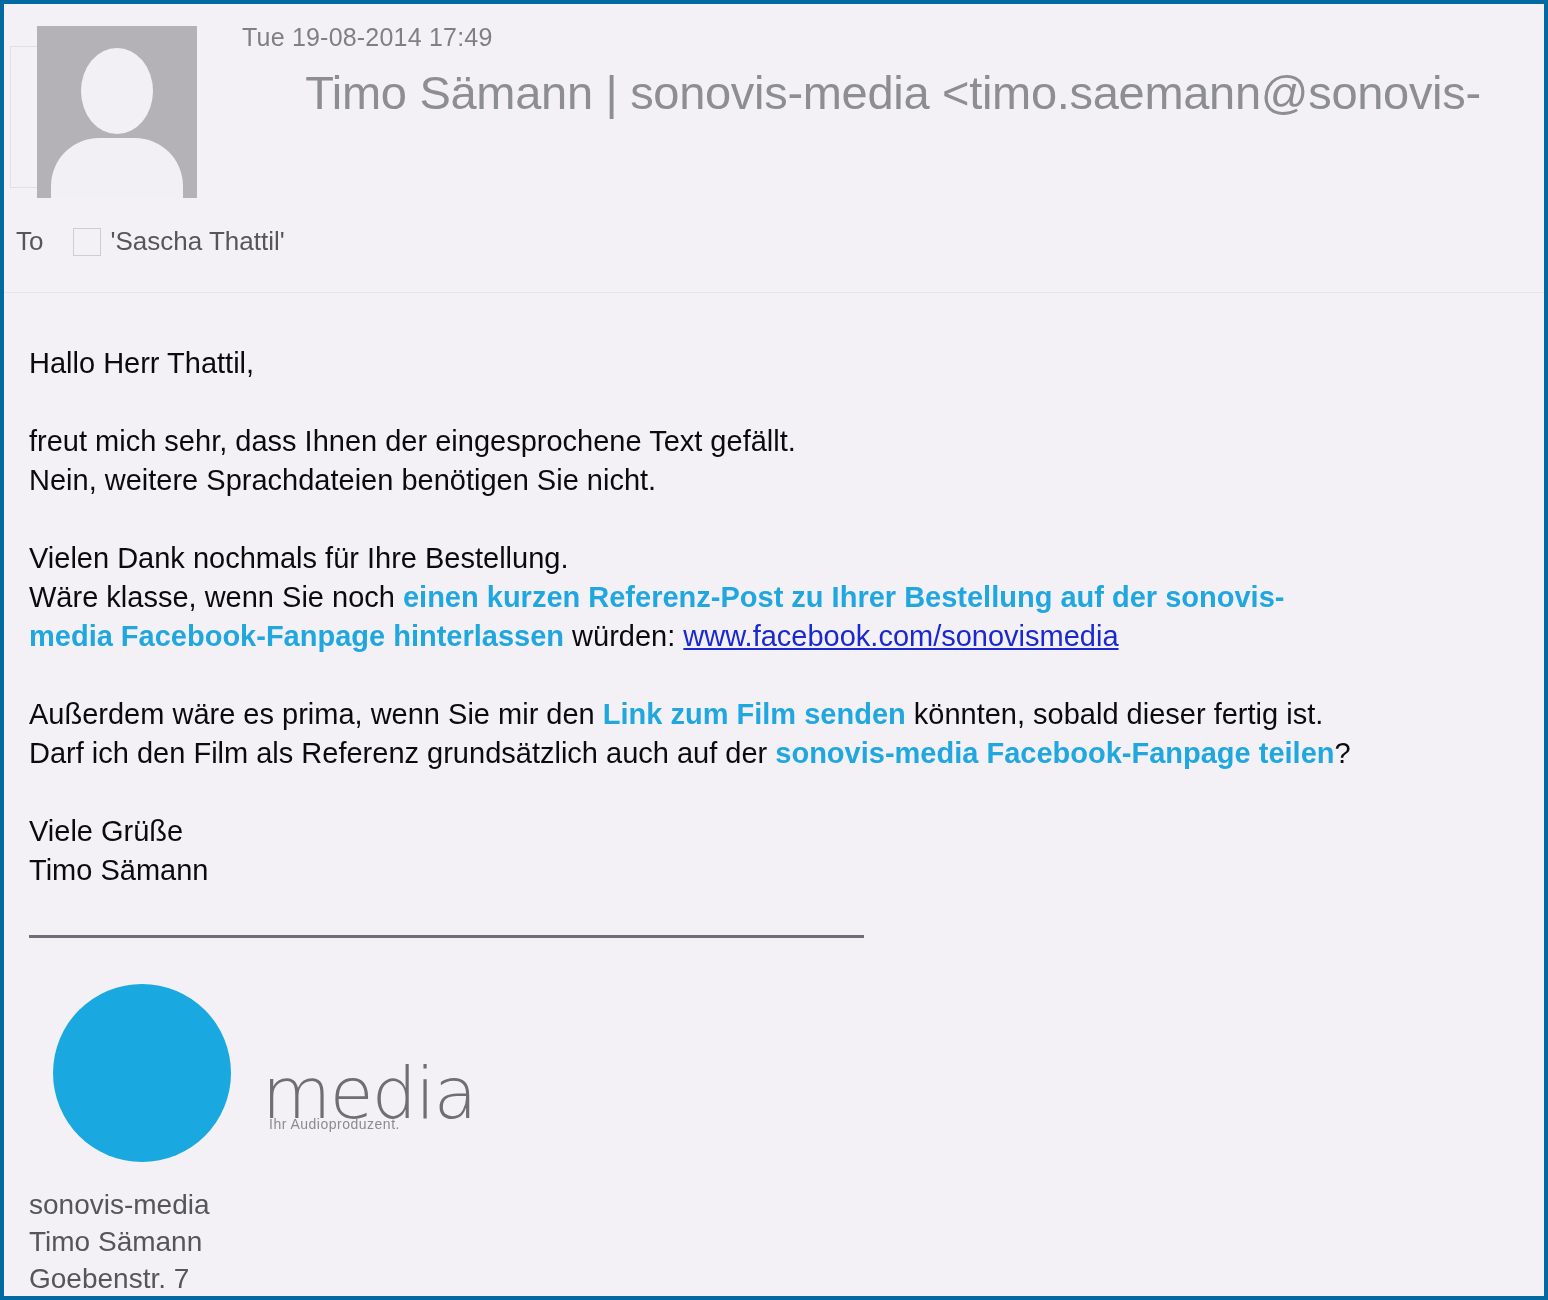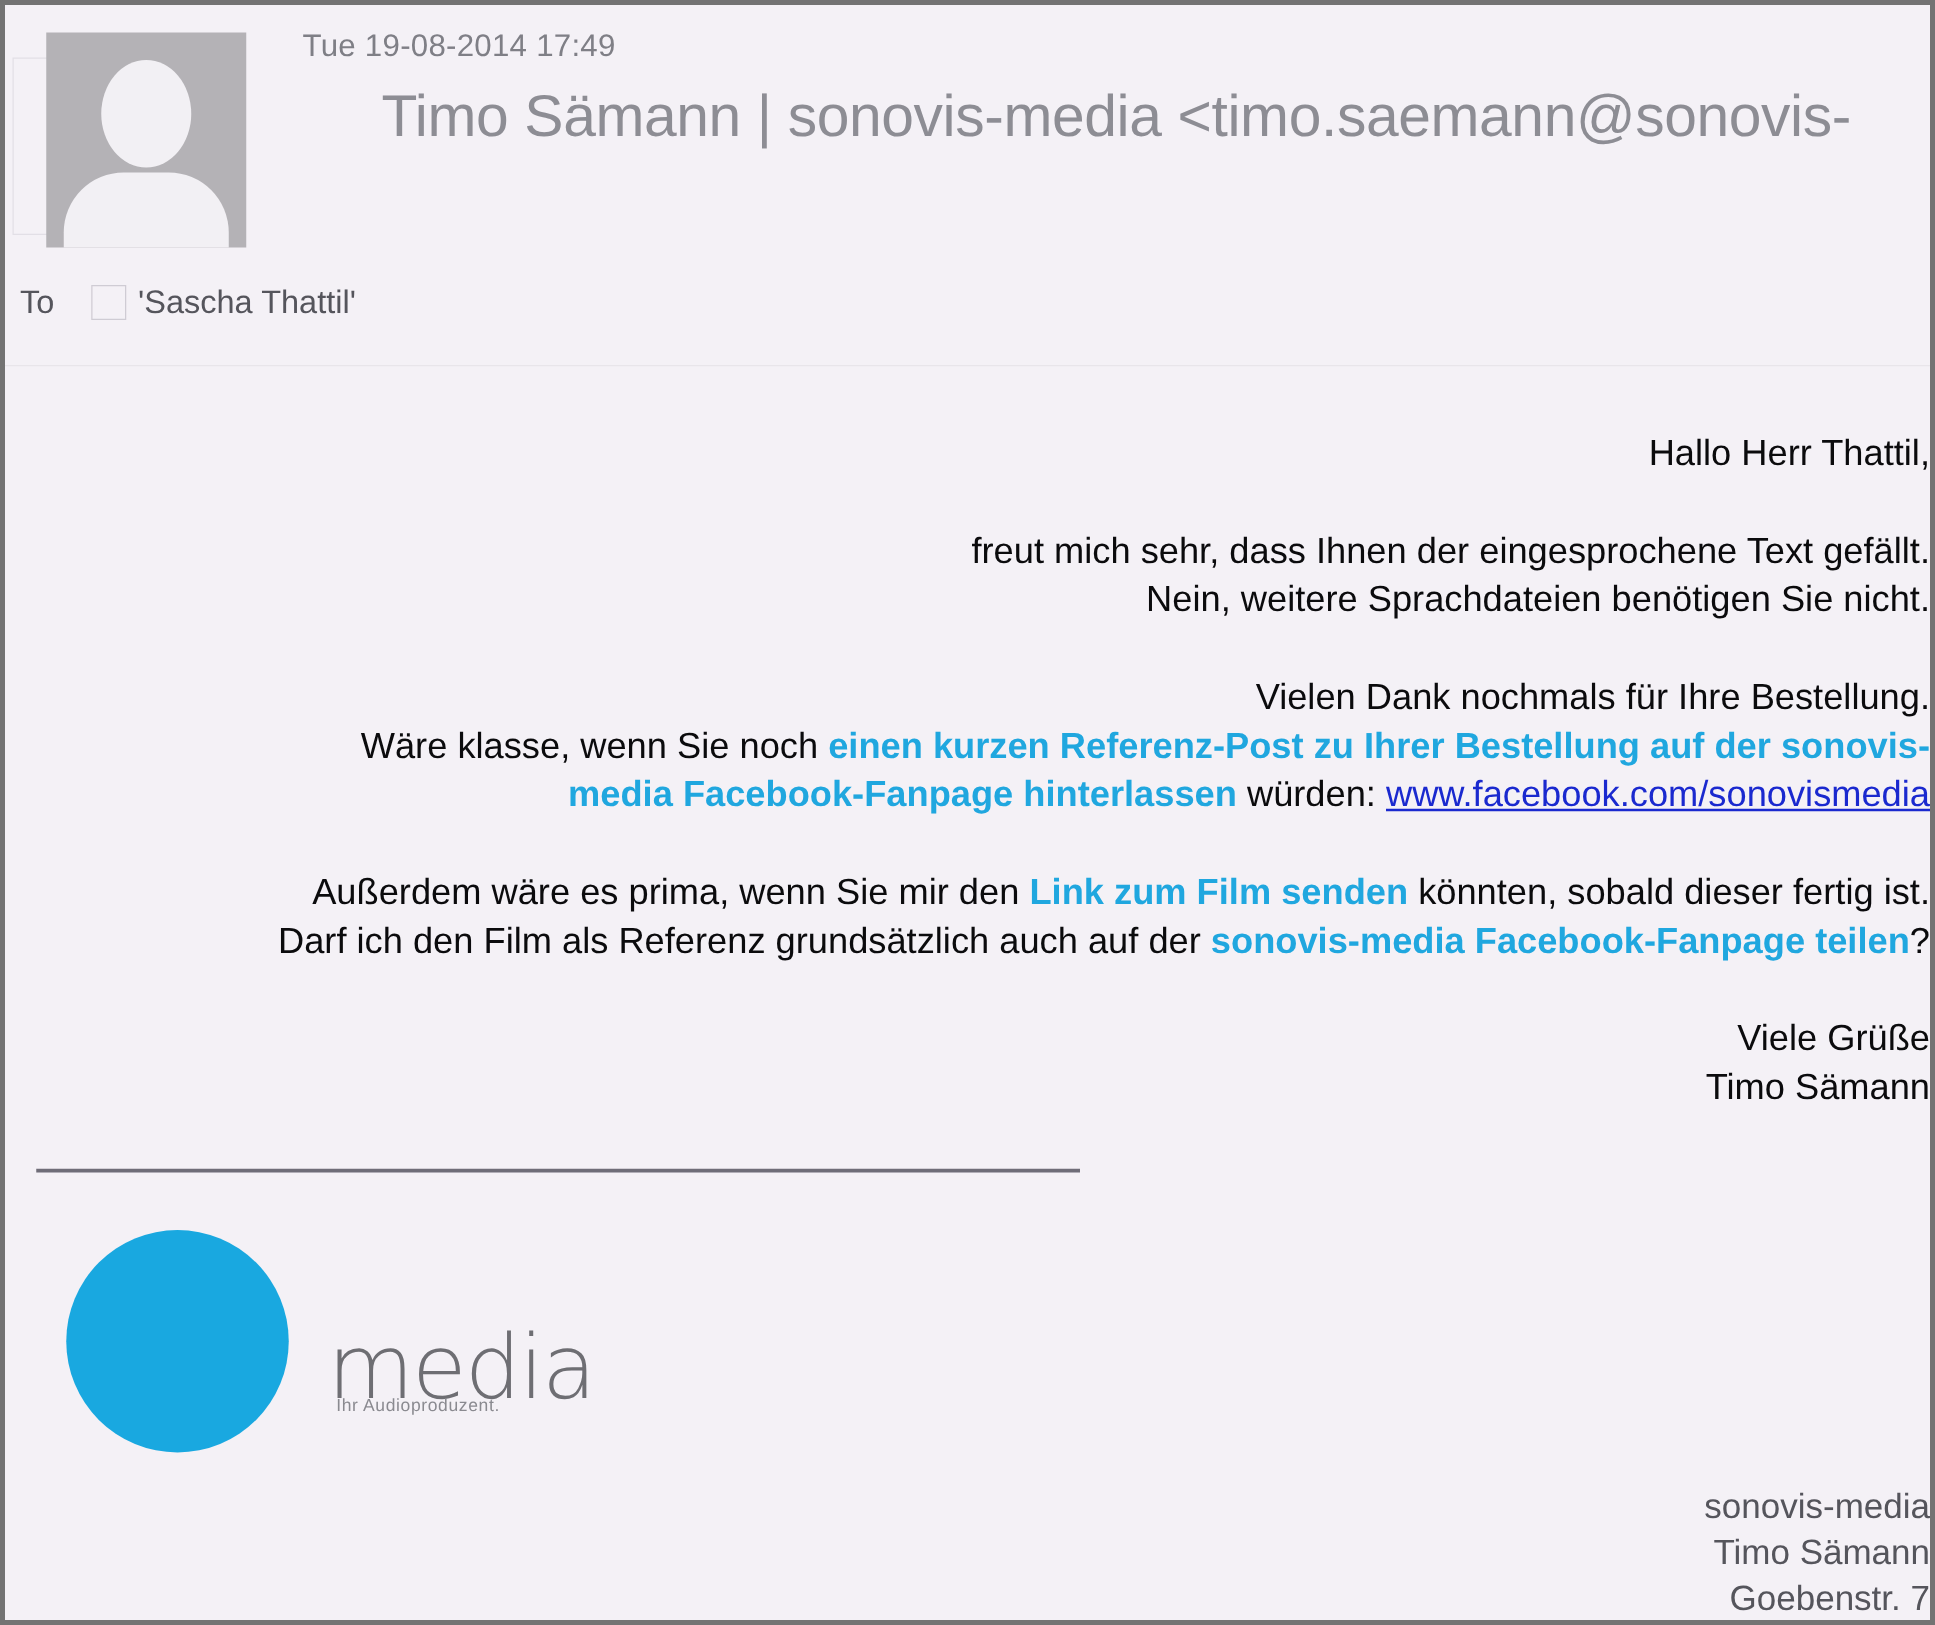--- a/index.html
+++ b/index.html
@@ -5,21 +5,21 @@
   html, body {
     margin: 0;
     padding: 0;
     background: #ffffff;
   }
   #screen {
     position: relative;
     width: 1548px;
     height: 1300px;
     box-sizing: border-box;
-    border: 4px solid #737373;
+    border: 4px solid #0369a1;
     background: #f4f1f6;
     overflow: hidden;
     font-family: "Liberation Sans", sans-serif;
   }
 
   
   .header {
     position: relative;
     padding: 0;
     background: #f4f1f6;
@@ -129,21 +129,20 @@
 
   
   .body-wrap {
     position: absolute;
     left: 0;
     top: 296px;
     right: 0;
     bottom: 0;
     padding: 44px 0 0 25px;
     box-sizing: border-box;
-    text-align: right;
   }
   .para {
     font-size: 29px;
     line-height: 39px;
     color: #0b0b0d;
     white-space: nowrap;
   }
   .spacer { height: 39px; }
   .hl {
     color: #20a7df;

